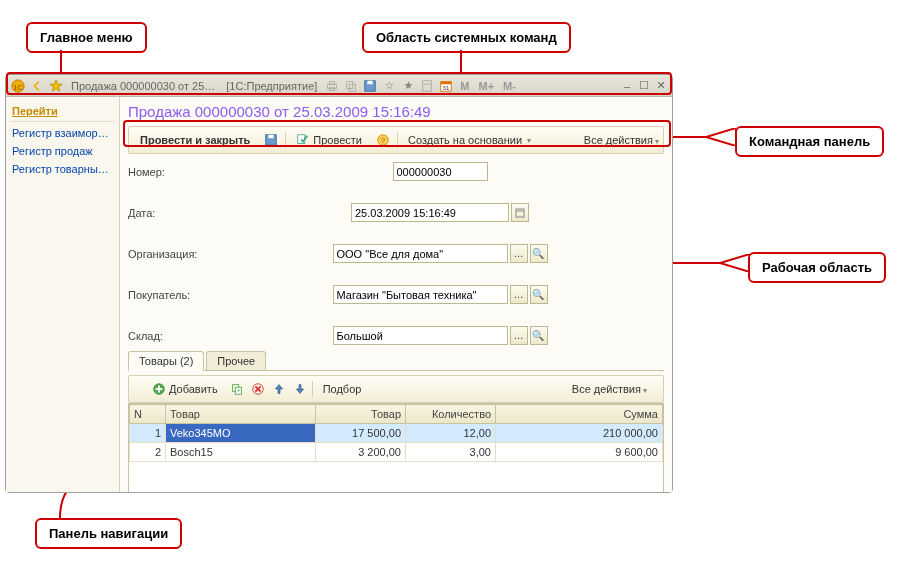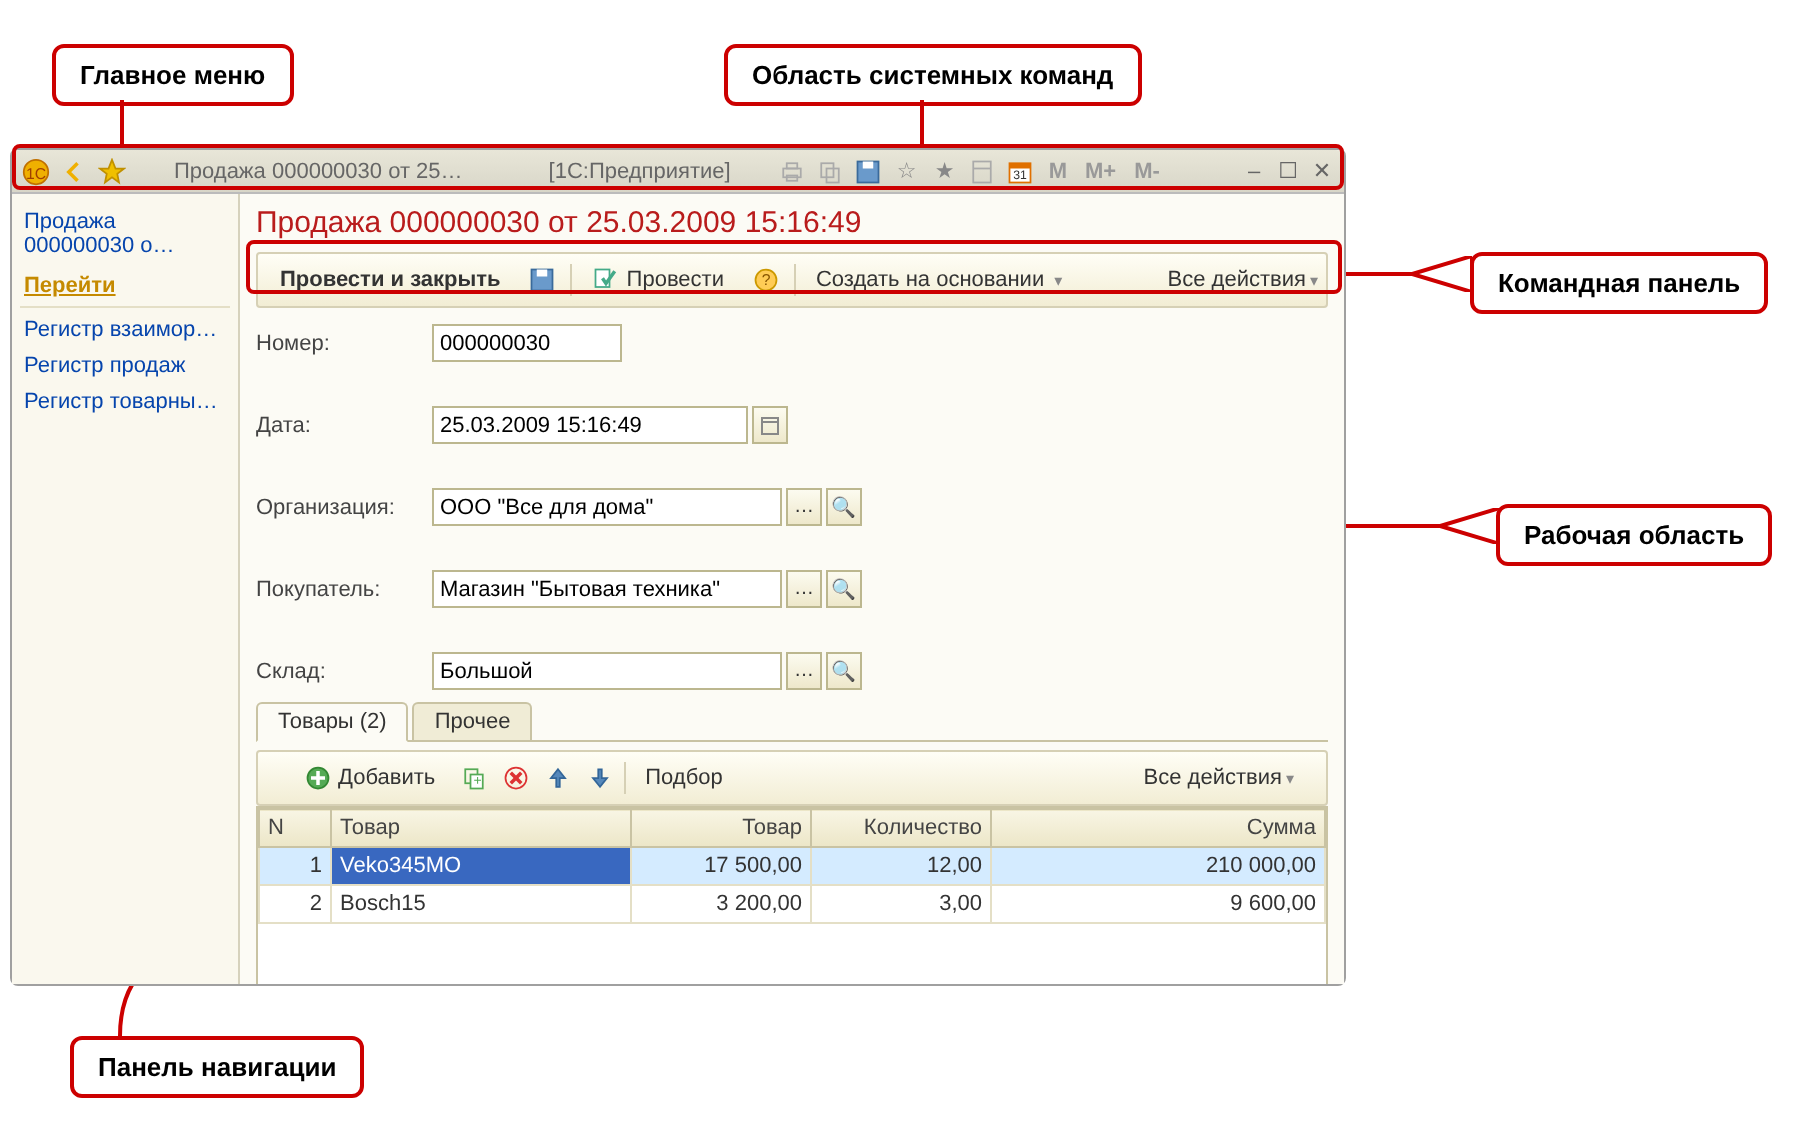--- a/index.html
+++ b/index.html
@@ -9,47 +9,47 @@
   
   .callout { position: absolute; border: 2px solid #c00; border-radius: 6px; padding: 6px 12px; background: #fff; font-weight: bold; font-size: 13px; color: #000; }
   .arrow-line { position: absolute; background: #c00; }
   
   
   .app-window { position: absolute; left: 5px; top: 74px; width: 668px; height: 419px; border: 1px solid #a0a0a0; background: #fcfbf5; border-radius: 4px; }
   
   
   .titlebar { height: 22px; background: linear-gradient(#e8e6d8, #d8d6c8); border-bottom: 1px solid #bbb; display: flex; align-items: center; padding: 0 4px; gap: 3px; border-top-left-radius: 4px; border-top-right-radius: 4px; }
   .titlebar .ticon { width: 16px; height: 16px; display: inline-flex; align-items: center; justify-content: center; font-size: 11px; color: #888; }
-  .titlebar-text { color: #666; margin: 0 20px; white-space: nowrap; text-align: center; }
+  .titlebar-text { color: #666; margin: 0 4px; white-space: nowrap; text-align: center; }
   .titlebar .spacer { flex: 1; }
   .mbtn { color: #999; font-weight: bold; font-size: 11px; padding: 0 3px; }
   .win-ctrl { width: 14px; text-align: center; color: #666; font-size: 11px; }
   
   
   .app-body { display: flex; height: calc(100% - 22px); }
   .nav-panel { width: 114px; background: #faf8ee; border-right: 1px solid #d6d2bd; padding: 6px 4px; }
   .nav-title { color: #0645ad; font-size: 11px; padding: 2px 0 6px 2px; }
   .nav-section { color: #c58a00; font-weight: bold; padding: 2px 0 4px 2px; border-bottom: 1px solid #e4dfc6; margin-bottom: 2px; text-decoration: underline; }
   .nav-link { color: #0645ad; padding: 3px 2px; cursor: pointer; white-space: nowrap; overflow: hidden; text-overflow: ellipsis; }
   
   .work-area { flex: 1; padding: 6px 8px; background: #fcfbf5; overflow: hidden; }
-  .doc-title { color: #b91c1c; font-size: 15px; font-weight: normal; margin-bottom: 6px; }
+  .doc-title { color: #8b5cf6; font-size: 15px; font-weight: normal; margin-bottom: 6px; }
   
   .cmd-panel { display: flex; align-items: center; gap: 3px; padding: 3px 4px; border: 1px solid #d6d0b5; background: linear-gradient(#fffef6,#f2edd4); border-radius: 2px; margin-bottom: 8px; }
   .cmd-btn { display: inline-flex; align-items: center; gap: 3px; padding: 2px 6px; border: 1px solid transparent; border-radius: 2px; cursor: pointer; white-space: nowrap; }
   .cmd-btn.primary { font-weight: bold; color: #333; }
   .cmd-btn.icon-only { padding: 2px 3px; }
   .cmd-sep { width: 1px; height: 16px; background: #d6d0b5; }
   .cmd-spacer { flex: 1; }
   .cmd-link { color: #333; cursor: pointer; }
   .dd-arrow::after { content: "▾"; font-size: 8px; margin-left: 2px; color: #888; }
   
   .form-grid { display: grid; grid-template-columns: 82px 1fr; gap: 22px 6px; align-items: center; margin-bottom: 6px; }
   .form-label { color: #444; }
-  .input-wrap { display: flex; align-items: center; gap: 2px; }
+  .input-wrap { display: flex; align-items: center; gap: 2px; justify-content: center; }
   .text-input { height: 19px; border: 1px solid #bcb78f; background: #fff; padding: 1px 3px; font-size: 11px; font-family: inherit; }
   .mini-btn { width: 18px; height: 19px; border: 1px solid #bcb78f; background: linear-gradient(#fcfbf0,#eee8cb); display: inline-flex; align-items: center; justify-content: center; font-size: 10px; cursor: pointer; }
   
   .tabs { display: flex; border-bottom: 1px solid #c9c3a3; margin-bottom: 4px; }
   .tab { padding: 3px 10px; border: 1px solid #c9c3a3; border-bottom: none; background: #f0ecd6; margin-right: 2px; border-top-left-radius: 3px; border-top-right-radius: 3px; cursor: pointer; }
   .tab.active { background: #fcfbf5; border-bottom: 1px solid #fcfbf5; margin-bottom: -1px; }
   
   .grid-toolbar { display: flex; align-items: center; gap: 3px; padding: 3px 16px; border: 1px solid #d6d0b5; background: linear-gradient(#fffef6,#f2edd4); border-radius: 2px; margin-bottom: 0; }
   .gbtn { width: 18px; height: 18px; display: inline-flex; align-items: center; justify-content: center; cursor: pointer; }
   
@@ -155,21 +155,20 @@
       <span class="mbtn">M-</span>
       <span class="spacer"></span>
       <span class="win-ctrl">–</span>
       <span class="win-ctrl">☐</span>
       <span class="win-ctrl">✕</span>
     </div>
 
     <div class="app-body">
 
       <div class="nav-panel">
-        <div class="nav-title">Продажа 000000030 о…</div>
         <div class="nav-section">Перейти</div>
         <div class="nav-link">Регистр взаиморасчетов …</div>
         <div class="nav-link">Регистр продаж</div>
         <div class="nav-link">Регистр товарных запасов</div>
       </div>
 
       <div class="work-area">
         <div class="doc-title">Продажа 000000030 от 25.03.2009 15:16:49</div>
 
         <div class="cmd-panel">

